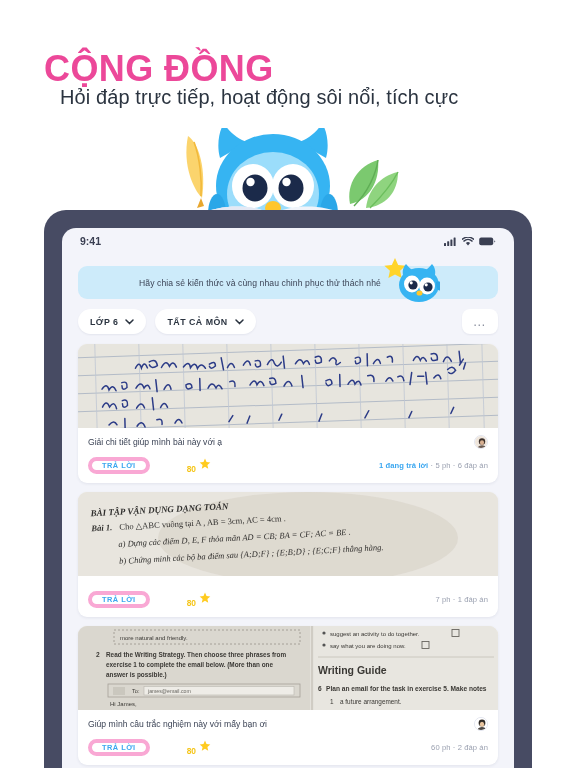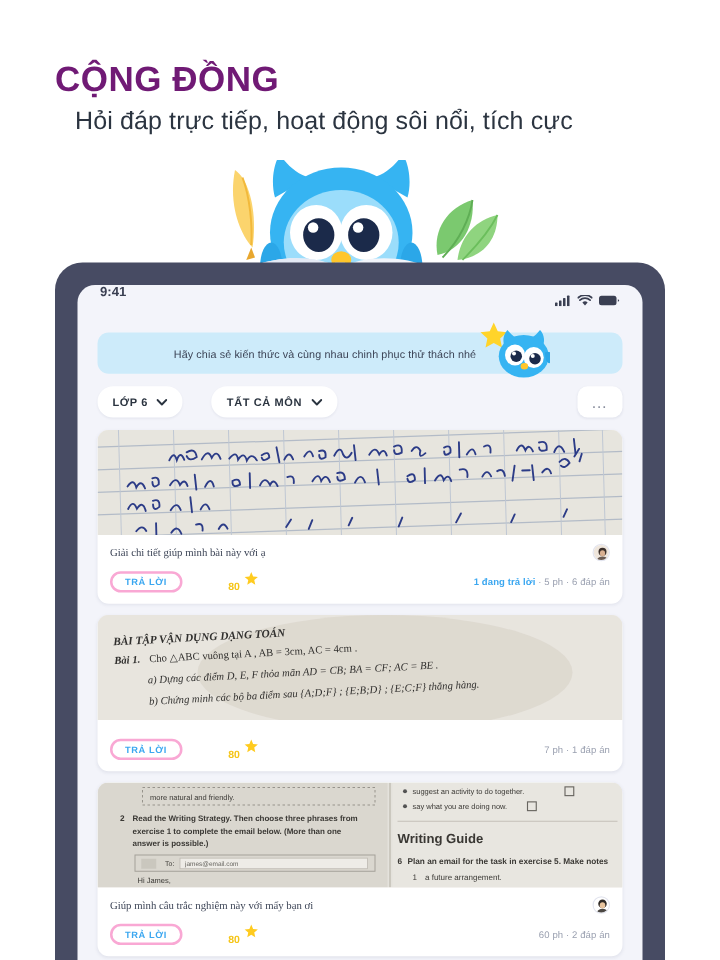--- a/index.html
+++ b/index.html
@@ -8,22 +8,22 @@
     background: #ffffff;
     font-family: "Liberation Sans", sans-serif;
     overflow: hidden;
   }
   #root { position: relative; width: 576px; height: 768px; background:#fff; }
 
   
   .hero { position:absolute; left:0; top:0; width:576px; height:210px; }
   .hero-title {
     position:absolute; left:44px; top:48px;
-    font-size:28px; font-weight:bold; letter-spacing:0.4px;
-    color:#701a75;
+    font-size:36px; font-weight:bold; letter-spacing:0.4px;
+    color:#ec4899;
   }
   .hero-sub {
     position:absolute; left:44px; top:86px;
     font-size:20px; font-weight:500; color:#2b3440;
     letter-spacing:0.1px;
     margin-left:16px;
   }
 
   
   .mascot { position:absolute; left:148px; top:128px; width:290px; height:96px; }
@@ -40,21 +40,21 @@
   .screen {
     width:100%; height:557px;
     background:#F3F4FA;
     border-radius:14px 14px 0 0;
     overflow:hidden;
     position:relative;
   }
 
   
   .statusbar {
-    height:26px; display:flex; 
+    height:26px; display:flex; align-items:center;
     justify-content:space-between; padding:0 18px;
   }
   .status-time { font-size:10.5px; font-weight:600; color:#3a3f52; }
   .status-icons { display:flex; align-items:center; gap:5px; }
 
   
   .banner-wrap { padding:12px 16px 0 16px; position:relative; }
   .banner {
     background:#CDEBFA;
     border-radius:9px;
@@ -63,21 +63,21 @@
     position:relative;
   }
   .banner-text {
     font-size:8.6px; color:#3c4456; letter-spacing:0.1px;
     transform:translateX(-28px);
   }
   .banner-mascot { position:absolute; right:58px; top:-10px; width:58px; height:48px; }
 
   
   .filters {
-    display:flex; align-items:center; gap:23px;
+    display:flex; align-items:center; gap:9px;
     padding:10px 16px 0 16px; position:relative;
   }
   .chip {
     background:#fff; border-radius:17px;
     height:25px; padding:0 12px;
     display:flex; align-items:center; gap:7px;
     font-size:8.8px; font-weight:600; color:#2b3440;
     letter-spacing:0.5px;
     box-shadow:0 1px 2px rgba(30,40,80,.07);
     cursor:pointer;
@@ -92,34 +92,34 @@
   }
 
   
   .feed { padding:10px 16px 0 16px; display:flex; flex-direction:column; gap:9px; }
   .card {
     background:#fff; border-radius:9px; overflow:hidden;
     box-shadow:0 1px 3px rgba(30,40,80,.08);
   }
   .card-img { width:100%; height:84px; position:relative; overflow:hidden; background:#ece9e2; }
   .card-body { padding:7px 10px 9px 10px; }
-  .card-top { display:flex; align-items:flex-start; justify-content:space-between; gap:8px;font-family:Liberation Serif, serif; }
+  .card-top { display:flex; align-items:flex-start; justify-content:space-between; gap:8px; }
   .card-q { font-size:8.6px; color:#3c4456; line-height:1.3; padding-top:2px; }
   .avatar {
     width:14px; height:14px; border-radius:50%;
     flex:0 0 14px; overflow:hidden; position:relative;
     border:1px solid #e3e5ef;
   }
   .card-bottom {
     display:flex; align-items:center; justify-content:space-between;
     margin-top:7px;
   }
   .left-actions { display:flex; align-items:center; gap:9px; }
   .reply-btn {
-    border:2px solid #f9a8d4; color:#3BA7F0; background:#fff;
+    border:4px solid #f9a8d4; color:#3BA7F0; background:#fff;
     border-radius:13px; height:17px; padding:0 10px;
     display:flex; align-items:center;
     font-size:7.4px; font-weight:700; letter-spacing:0.5px;
     cursor:pointer;
   }
   .stars { display:flex; align-items:flex-end; gap:3px;margin-left:28px; }
   .star-count { font-size:8.4px; font-weight:700; color:#F5C518; }
   .meta { font-size:7.6px; color:#9aa0b0; letter-spacing:0.1px; }
   .meta .hl { color:#3BA7F0; font-weight:600; }
 

